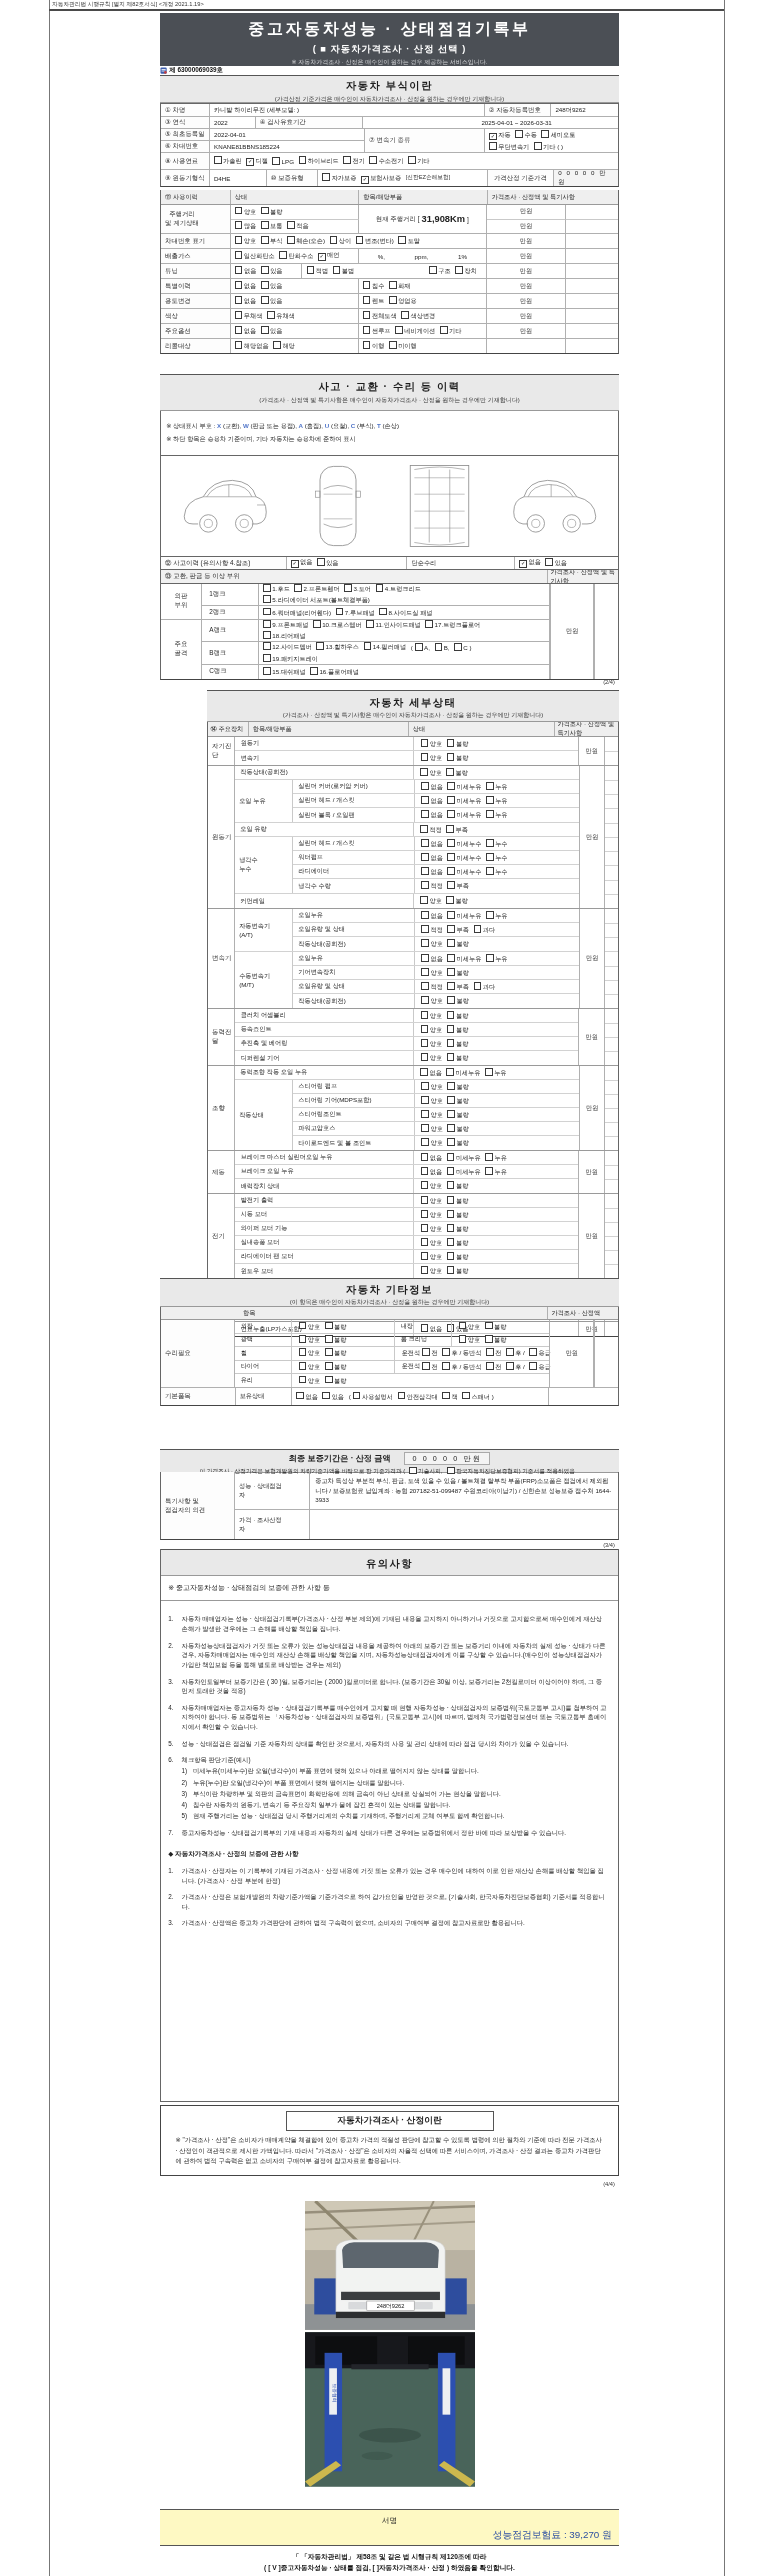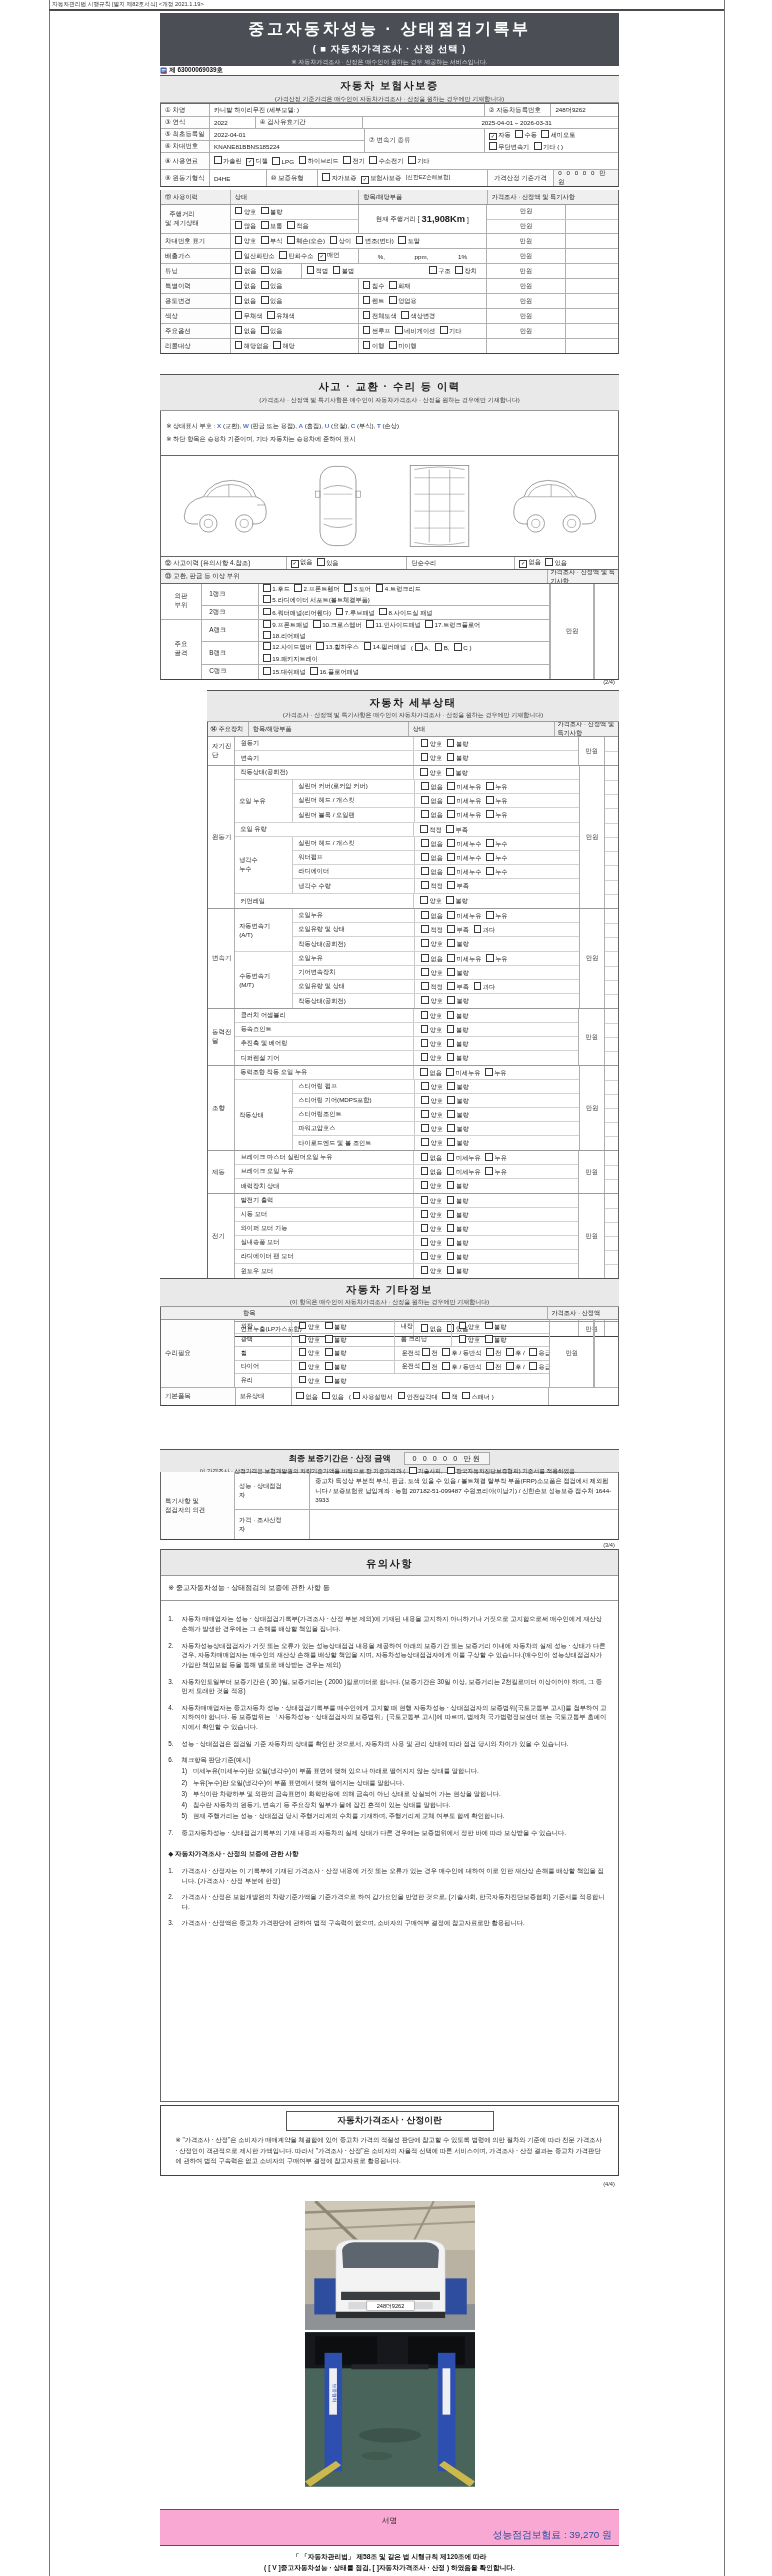--- a/index.html
+++ b/index.html
@@ -79,21 +79,21 @@
   
   .marker{position:absolute;right:4.1px;font-size:5.7px;color:#333;}
   
   .nitem{display:flex;margin-bottom:6.7px;font-size:6.3px;line-height:1.55;color:#222;}
   .nnum{width:13.4px;flex:none;}
   .nsub{display:flex;margin-top:1.5px;}
   .nsnum{width:11.3px;flex:none;}
   
   .photo{display:block;margin:0 auto;}
   
-  #sec-sign{background:#f9a8d4;border-top:1px solid #555;border-bottom:1px solid #555;}
+  #sec-sign{background:#fef9c3;border-top:1px solid #555;border-bottom:1px solid #555;}
   #sec-sign .sg{ text-align:center;font-size:7.7px;color:#222;padding-top:6.2px;}
   #sec-sign .fee{text-align:right;padding-right:7.2px;font-size:9.8px;color:#2d4fa1;margin-top:3.1px;}
   #sec-footer{text-align:center;font-size:6.7px;font-weight:bold;color:#111;line-height:1.7;}
 </style>
 </head>
 <body>
 
 <div class="abs" id="border-left"></div>
 <div class="abs" id="border-right"></div>
 <div class="abs" id="top-rule"></div>
@@ -112,21 +112,21 @@
       <rect x="1" y="1" width="12" height="12" rx="2" fill="#3f5fae"></rect>
       <rect x="3" y="4" width="8" height="1.6" fill="#fff"></rect>
       <rect x="3" y="7" width="8" height="1.6" fill="#fff"></rect>
       <circle cx="10.5" cy="10.5" r="2.5" fill="#c43b3b"></circle>
     </svg>
     <span>제 63000069039호</span>
   </div>
 
   <div class="sec" id="sec-basic" style="top:75px;">
     <div class="band" style="height:28px;padding-top:3.1px;">
-      <div class="bt">자동차 보험사보증</div>
+      <div class="bt">자동차 부식이란</div>
       <div class="bn">(가격산정 기준가격은 매수인이 자동차가격조사 · 산정을 원하는 경우에만 기재합니다)</div>
     </div>
     <div class="tbl">
       <div class="brow" style="height:13px;">
         <div class="cc lab" style="width:49px;">① 차명</div>
         <div class="cc" style="width:276px;">카니발 하이리무진 (세부모델: )</div>
         <div class="cc lab" style="width:67px;">② 자동차등록번호</div>
         <div class="cc" style="width:67px;border-right:none;">248더9262</div>
       </div>
       <div class="brow" style="height:12.4px;">

